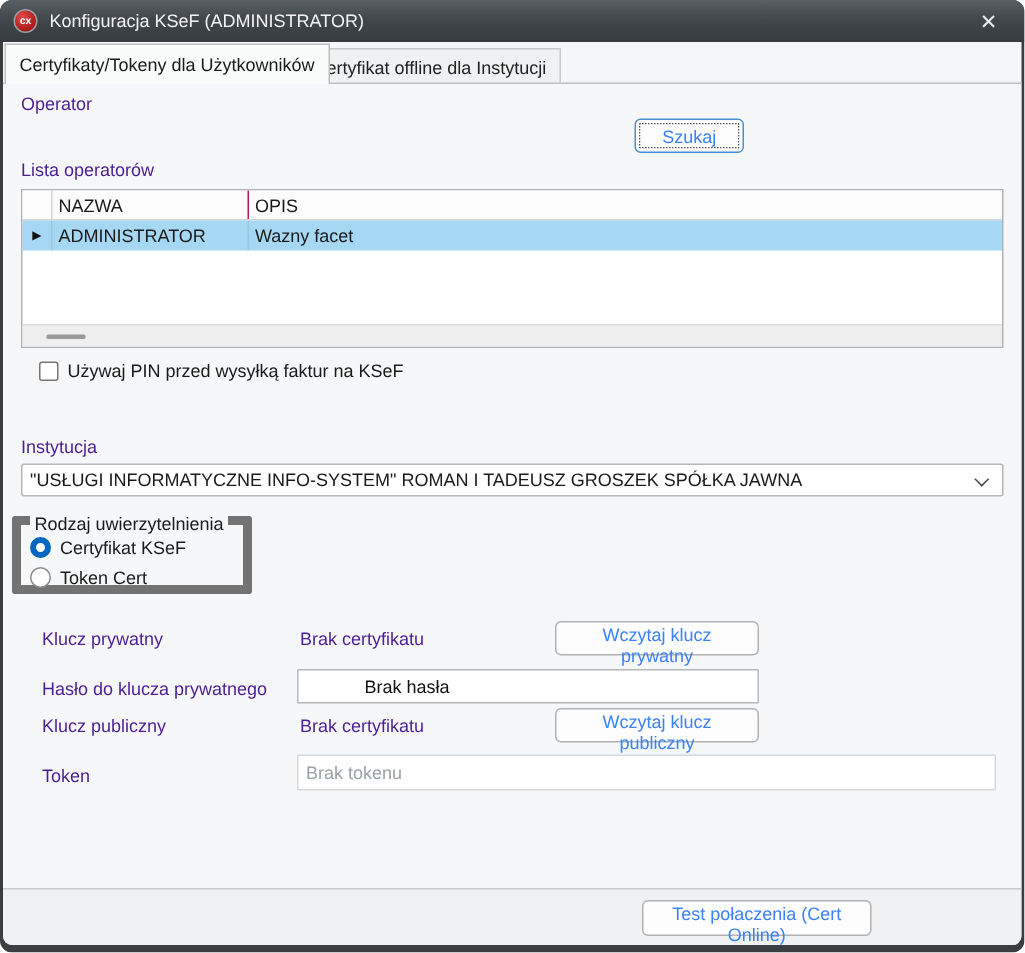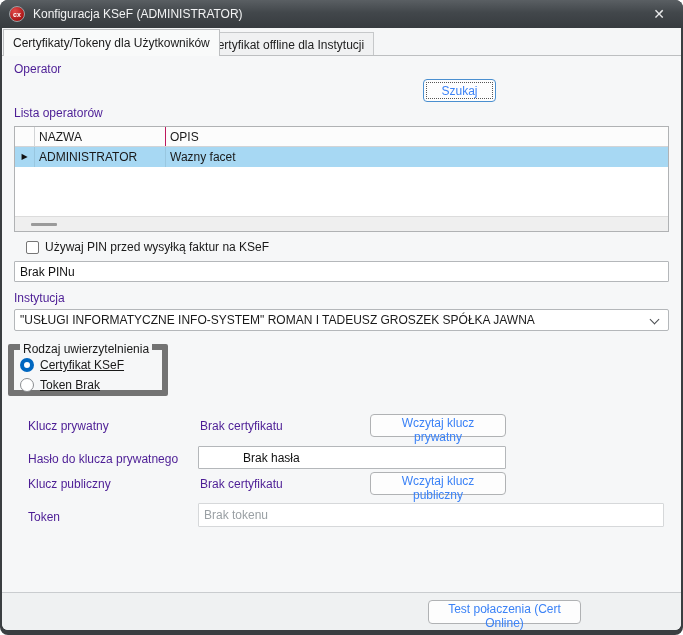--- a/index.html
+++ b/index.html
@@ -58,21 +58,21 @@
   .checkbox{width:13px;height:13px;background:#fff;border:1px solid #767676;border-radius:2px;margin-right:6px;flex:0 0 auto;}
 
   
   .combo{position:absolute;left:12px;top:281px;width:655px;height:22px;background:#fff;border:1px solid #b4b7ba;border-radius:2px;
     display:flex;align-items:center;padding:0 24px 0 5px;white-space:nowrap;overflow:hidden;}
   .combo-chevron{position:absolute;right:10px;top:6px;width:7px;height:7px;border-right:1.4px solid #4a4d50;border-bottom:1.4px solid #4a4d50;transform:rotate(45deg);}
 
   
   .groupbox{position:absolute;left:6px;top:316px;width:160px;height:52px;border:6px solid #737373;border-radius:2px;}
   .groupbox-label{position:absolute;left:6px;top:-8px;background:#f6f7f8;padding:0 3px;white-space:nowrap;}
-  .radiorow{position:absolute;left:6px;display:flex;align-items:center;text-decoration:underline;}
+  .radiorow{position:absolute;left:6px;display:flex;align-items:center;}
   .radio{width:14px;height:14px;border-radius:50%;margin-right:6px;flex:0 0 auto;background:#fff;}
   .radio.on{border:4px solid #0067c0;}
   .radio.off{border:1px solid #8a8d90;}
 
   .footer{position:absolute;left:0;top:564px;width:679px;height:38px;background:#eff1f2;border-top:1px solid #c9cccf;}
 </style>
 </head>
 <body>
 
 <div class="window">
@@ -110,37 +110,36 @@
       </div>
       <div class="grid-scroll">
         <div class="grid-thumb"></div>
       </div>
     </div>
 
     <div class="checkrow">
       <span class="checkbox"></span>
       <span>Używaj PIN przed wysyłką faktur na KSeF</span>
     </div>
-    <input class="textbox" style="left: 12px; top: 233px; width: 655px; height: 21px;" value="Brak PINu">
 
     <div class="lbl" style="left:12px;top:263px;">Instytucja</div>
     <div class="combo">
       <span>"USŁUGI INFORMATYCZNE INFO-SYSTEM" ROMAN I TADEUSZ GROSZEK SPÓŁKA JAWNA</span>
       <span class="combo-chevron"></span>
     </div>
 
     <div class="groupbox">
       <div class="groupbox-label">Rodzaj uwierzytelnienia</div>
       <div class="radiorow" style="top:8px;">
         <span class="radio on"></span>
         <span>Certyfikat KSeF</span>
       </div>
       <div class="radiorow" style="top:28px;">
         <span class="radio off"></span>
-        <span>Token Brak</span>
+        <span>Token Cert</span>
       </div>
     </div>
 
     <div class="lbl" style="left:26px;top:391px;">Klucz prywatny</div>
     <div class="lbl" style="left:198px;top:391px;">Brak certyfikatu</div>
     <button class="btn" style="left:368px;top:386px;width:136px;height:23px;">Wczytaj klucz prywatny</button>
 
     <div class="lbl" style="left:26px;top:424px;">Hasło do klucza prywatnego</div>
     <input class="textbox" style="left: 196px; top: 418px; width: 308px; height: 23px; padding-left: 44px;" value="Brak hasła">
 

